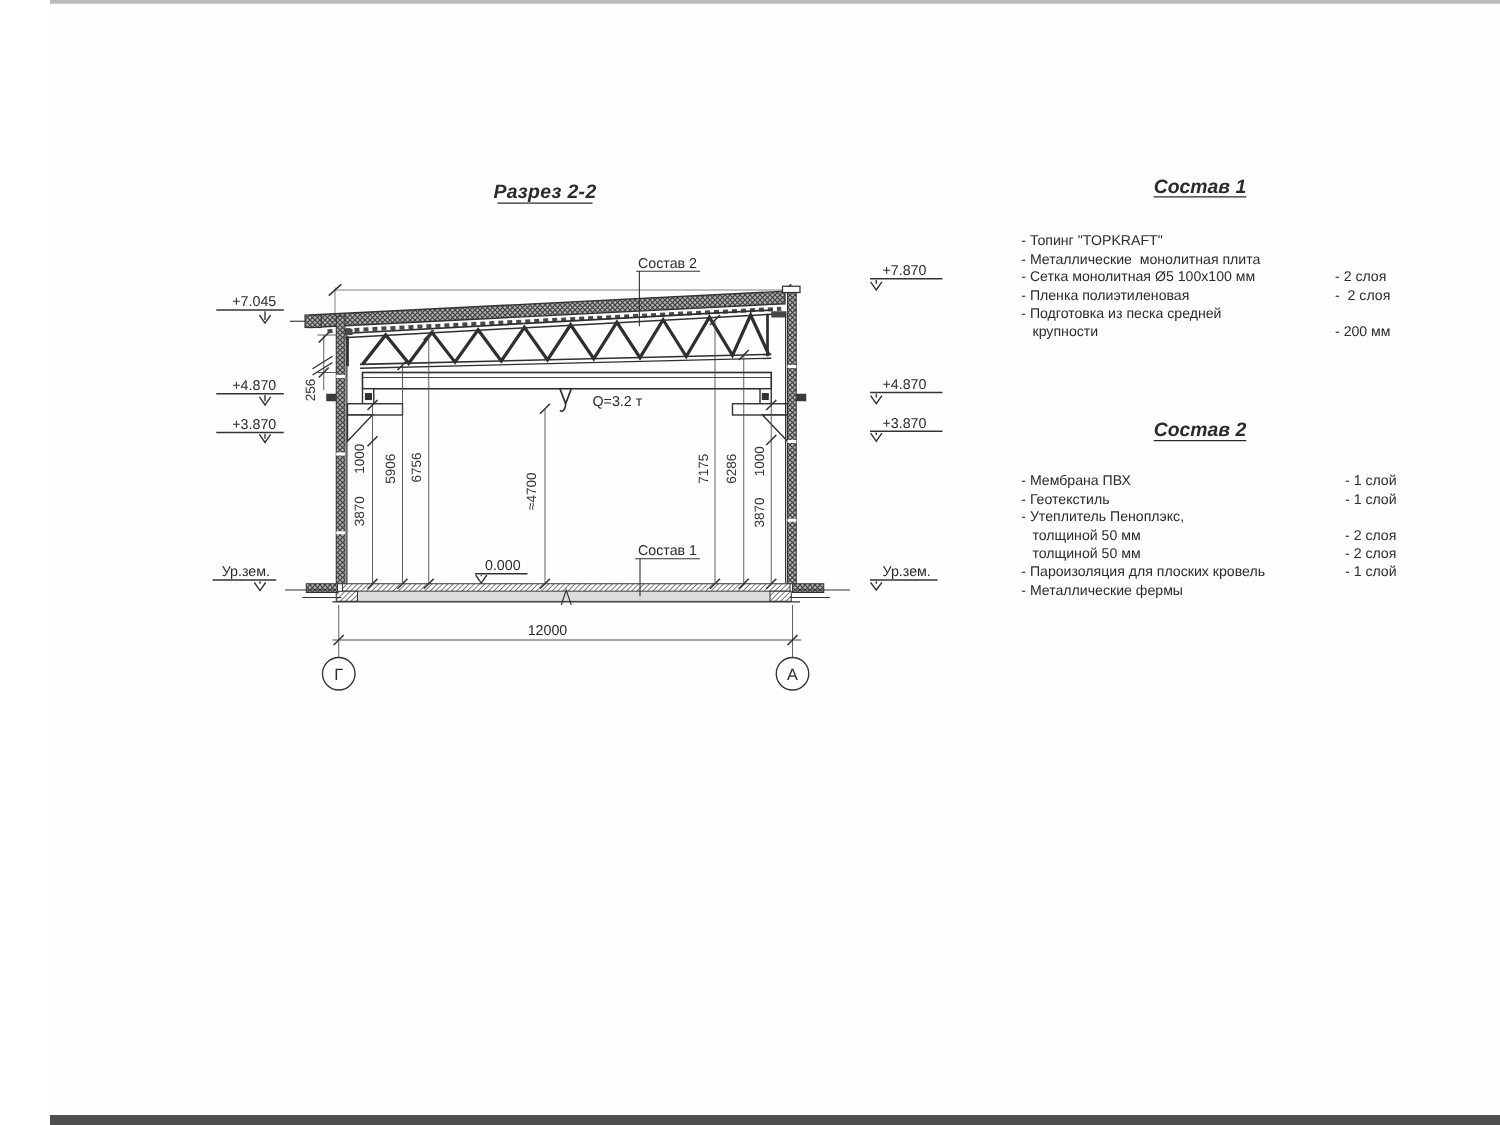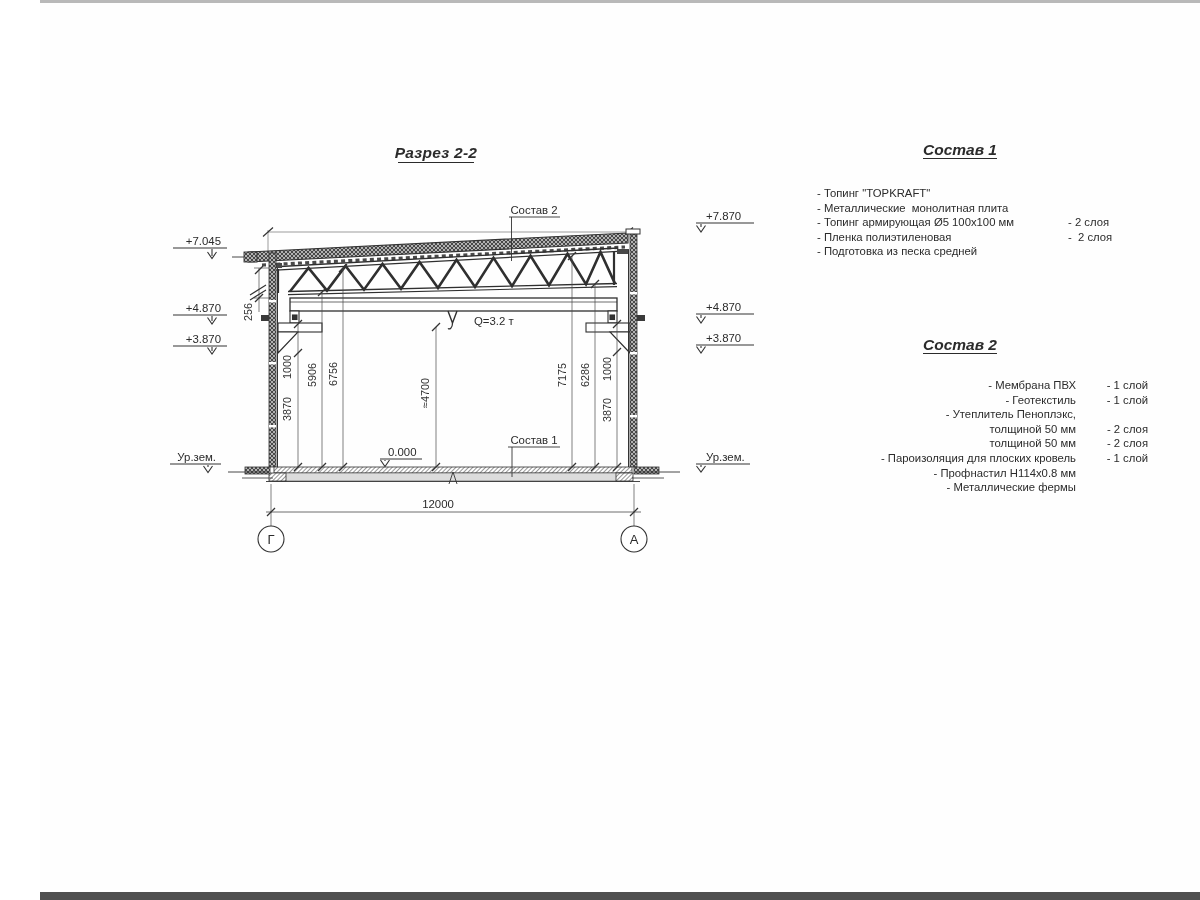--- a/index.html
+++ b/index.html
@@ -275,37 +275,41 @@
   <div class="spec-rows" style="left:772px;top:186px;">
     <div class="spec-row">
         <span class="t">- Топинг "TOPKRAFT"</span>
         <span class="v"></span>
       </div>
     <div class="spec-row">
         <span class="t">- Металлические  монолитная плита</span>
         <span class="v"></span>
       </div>
     <div class="spec-row">
-        <span class="t">- Топинг армирующая Ø5 100x100 мм</span>
+        <span class="t">- Сетка монолитная Ø5 100x100 мм</span>
         <span class="v">- 2 слоя</span>
       </div>
     <div class="spec-row">
         <span class="t">- Пленка полиэтиленовая</span>
         <span class="v">-  2 слоя</span>
       </div>
     <div class="spec-row">
         <span class="t">- Подготовка из песка средней</span>
         <span class="v"></span>
+      </div>
+    <div class="spec-row cont">
+        <span class="t">крупности</span>
+        <span class="v">- 200 мм</span>
       </div>
   </div>
 
   <div class="spec-title" style="left:770px;top:336px;">
     <span>Состав 2</span>
   </div>
-  <div class="spec-rows spec2" style="left:772px;top:378px;text-align:right;">
+  <div class="spec-rows spec2" style="left:772px;top:378px;">
     <div class="spec-row">
         <span class="t">- Мембрана ПВХ</span>
         <span class="v">- 1 слой</span>
       </div>
     <div class="spec-row">
         <span class="t">- Геотекстиль</span>
         <span class="v">- 1 слой</span>
       </div>
     <div class="spec-row">
         <span class="t">- Утеплитель Пеноплэкс,</span>
@@ -317,23 +321,19 @@
       </div>
     <div class="spec-row cont">
         <span class="t">толщиной 50 мм</span>
         <span class="v">- 2 слоя</span>
       </div>
     <div class="spec-row">
         <span class="t">- Пароизоляция для плоских кровель</span>
         <span class="v">- 1 слой</span>
       </div>
     <div class="spec-row">
-        <span class="t">- Профнастил Н114х0.8 мм</span>
-        <span class="v"></span>
-      </div>
-    <div class="spec-row">
         <span class="t">- Металлические фермы</span>
         <span class="v"></span>
       </div>
   </div>
 
   <div class="bottombar"></div>
 </div>
 
 </body></html>

